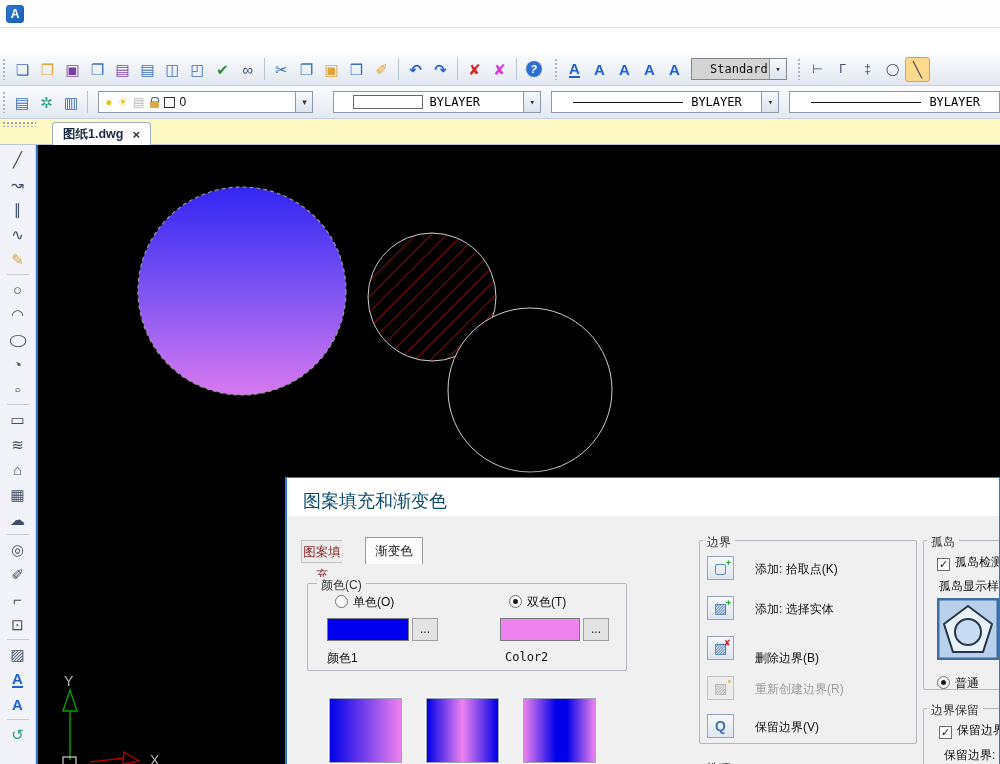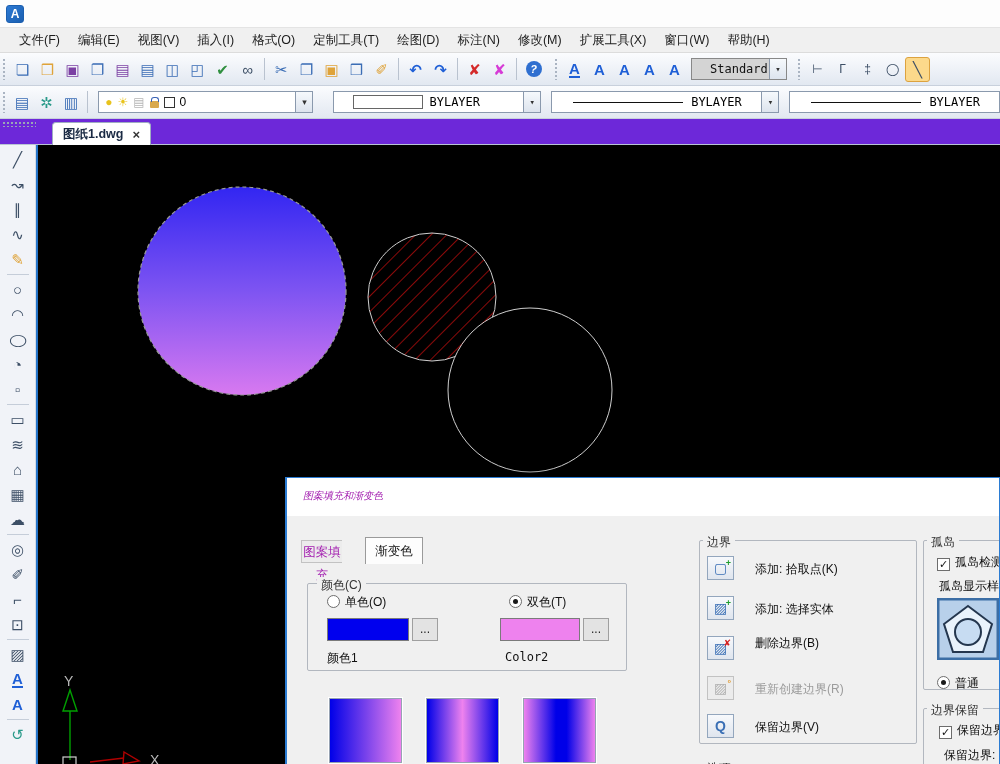--- a/index.html
+++ b/index.html
@@ -39,41 +39,41 @@
   .style-combo .val { flex:1; padding-left:5px; color:#111; }
   .layer-combo { width:220px; margin-left:6px; }
   .layer-combo .cell { display:flex; align-items:center; gap:5px; padding-left:6px; flex:1; font-size:12px; }
   .lock { width:9px; height:7px; background:#d9a94e; border-radius:1px; position:relative; margin-top:4px; }
   .lock::before { content:""; position:absolute; top:-4px; left:1px; width:6px; height:4px; border:1.5px solid #3a62b5; border-bottom:none; border-radius:3px 3px 0 0; }
   .sq { width:11px; height:11px; border:1px solid #333; background:#fff; }
   .swatch-w { width:70px; height:14px; border:1px solid #666; background:#fff; margin:0 6px; }
   .linesample { width:110px; height:1px; background:#111; margin:0 8px; }
 
   
-  .tabstrip { position:absolute; left:0; top:119px; width:100%; height:26px; background:#6d28d9; border-bottom:1px solid #b9c4d4; }
+  .tabstrip { position:absolute; left:0; top:119px; width:100%; height:26px; background:#fef9c3; border-bottom:1px solid #b9c4d4; }
   .doctab { position:absolute; left:52px; top:3px; height:23px; background:#fff; border:1px solid #9fadc2; border-bottom:none; border-radius:4px 4px 0 0; display:flex; align-items:center; padding:0 10px; gap:9px; }
   .doctab .t { font-size:12.5px; font-weight:bold; color:#1a2a44; }
   .doctab .x { font-size:13px; color:#333; font-weight:bold; cursor:default; }
   .tab-grip { position:absolute; left:2px; top:2px; width:34px; height:6px; background-image:radial-gradient(circle,#9aa6b6 0.8px,transparent 1px); background-size:4px 4px;}
 
   
   .main { position:absolute; left:0; top:145px; width:1000px; height:619px; }
   .ltb { position:absolute; left:0; top:0; width:36px; height:619px; background:#f1f3f8; border-right:1px solid #d4dae4; display:flex; flex-direction:column; align-items:center; padding-top:2px; }
   .ltb .tb { width:26px; height:25px; }
   .ltb .hsep { width:22px; height:1px; background:#c5cdd9; margin:2px 0; }
   .wide { display:inline-block; transform:scaleX(1.35); }
 
   .canvas { position:absolute; left:36px; top:0; width:964px; height:619px; background:#000; border-left:2px solid #2574c8; }
 
   
   .dialog { position:absolute; left:285px; top:332px; width:715px; height:432px; background:#f0f0f0; border:1px solid #2b7cd3; border-left-width:2px; overflow:hidden; box-shadow:-3px -3px 10px rgba(0,0,0,.45); z-index:20; font-size:12px; color:#111; }
   .dlg-title { position:absolute; top:0; left:0; right:0; height:38px; background:#fff; }
-  .dlg-title .tt { position:absolute; left:16px; top:11px; font-size:10px; color:#a21caf;font-style:italic; }
+  .dlg-title .tt { position:absolute; left:16px; top:11px; font-size:18px; color:#0c4a6e; }
   .dtab { position:absolute; font-size:12.5px; text-align:center; cursor:default; }
-  .dtab.inactive { left:14px; top:62px; width:41px; height:23px; line-height:23px; color:#a21caf; border:1px solid #c2c2c2; border-right:none; background:#ececec; }
+  .dtab.inactive { left:14px; top:62px; width:41px; height:23px; line-height:23px; color:#7f1d1d; border:1px solid #c2c2c2; border-right:none; background:#ececec; }
   .dtab.active { left:78px; top:59px; width:58px; height:27px; line-height:26px; background:#fdfdfd; border:1px solid #9a9a9a; border-bottom:none; z-index:2; }
 
   .group { position:absolute; border:1px solid #b2b7bf; border-radius:2px; }
   .glabel { position:absolute; background:#f0f0f0; padding:0 4px; font-size:12px; color:#333; white-space:nowrap; }
 
   .radio { display:inline-block; width:13px; height:13px; border:1px solid #6d6d6d; border-radius:50%; background:#fff; vertical-align:-2px; margin-right:5px; position:relative; }
   .radio.sel::after { content:""; position:absolute; left:3px; top:3px; width:5px; height:5px; border-radius:50%; background:#1a1a1a; }
   .check { display:inline-block; width:13px; height:13px; border:1px solid #6d6d6d; background:#fff; vertical-align:-2px; margin-right:5px; text-align:center; line-height:11px; font-size:11px; color:#111; }
   .lbl { position:absolute; white-space:nowrap; }
 
@@ -98,34 +98,20 @@
 </style>
 </head>
 <body>
 
 <div id="app">
 
   <div class="titlebar">
     <div class="appicon">A</div>
   </div>
 
-  <div class="menubar">
-    <span class="mi">文件(F)</span>
-    <span class="mi">编辑(E)</span>
-    <span class="mi">视图(V)</span>
-    <span class="mi">插入(I)</span>
-    <span class="mi">格式(O)</span>
-    <span class="mi">定制工具(T)</span>
-    <span class="mi">绘图(D)</span>
-    <span class="mi">标注(N)</span>
-    <span class="mi">修改(M)</span>
-    <span class="mi">扩展工具(X)</span>
-    <span class="mi">窗口(W)</span>
-    <span class="mi">帮助(H)</span>
-  </div>
 
   <div class="toolbar toolbar1">
     <span class="grip"></span>
     <span class="tb">
         <i class="ic cBlue">❏</i>
       </span>
     <span class="tb">
         <i class="ic cOr">❒</i>
       </span>
     <span class="tb">
@@ -385,21 +371,21 @@
     <div class="dialog">
       <div class="dlg-title">
         <span class="tt">图案填充和渐变色</span>
       </div>
 
       <div class="dtab inactive">图案填充</div>
       <div class="dtab active">渐变色</div>
 
       <div class="group" style="left:20px; top:105px; width:320px; height:88px;"></div>
       <span class="glabel" style="left:30px; top:99px;">颜色(C)</span>
-      <span class="lbl" style="left:40px; top:116px;"><span class="radio"></span><span>单色(O)</span></span>
+      <span class="lbl" style="left:48px; top:116px;"><span class="radio"></span><span>单色(O)</span></span>
       <span class="lbl" style="left:222px; top:116px;"><span class="radio sel"></span><span>双色(T)</span></span>
       <div class="cswatch" style="left:40px; top:140px; width:82px; background:#0000ee;"></div>
       <div class="dots-btn" style="left:125px; top:140px;">...</div>
       <div class="cswatch" style="left:213px; top:140px; width:80px; background:#ee82ee;"></div>
       <div class="dots-btn" style="left:296px; top:140px;">...</div>
       <span class="lbl" style="left:40px; top:172px;">颜色1</span>
       <span class="lbl mono" style="left:205px; top:172px;">Color2</span>
 
       <div class="tiles">
         <div class="tile t-linear"></div>
@@ -420,21 +406,21 @@
       <div class="bbtn" style="left:420px; top:118px;">
           <i class="base">▨</i>
           <i class="ov ovG">+</i>
         </div>
       <span class="lbl" style="left:468px; top:123px;">添加: 选择实体</span>
 
       <div class="bbtn" style="left:420px; top:158px;">
           <i class="base">▨</i>
           <i class="ov ovR">✘</i>
         </div>
-      <span class="lbl" style="left:468px; top:157px;">删除边界(B)</span>
+      <span class="lbl" style="left:468px; top:172px;">删除边界(B)</span>
 
       <div class="bbtn disabled" style="left:420px; top:198px;">
           <i class="base">▨</i>
           <i class="ov ovO">°</i>
         </div>
       <span class="lbl dim" style="left:468px; top:203px;">重新创建边界(R)</span>
 
       <div class="bbtn" style="left:420px; top:236px;">
           <i class="base" style="font-weight:bold">Q</i>
         </div>

